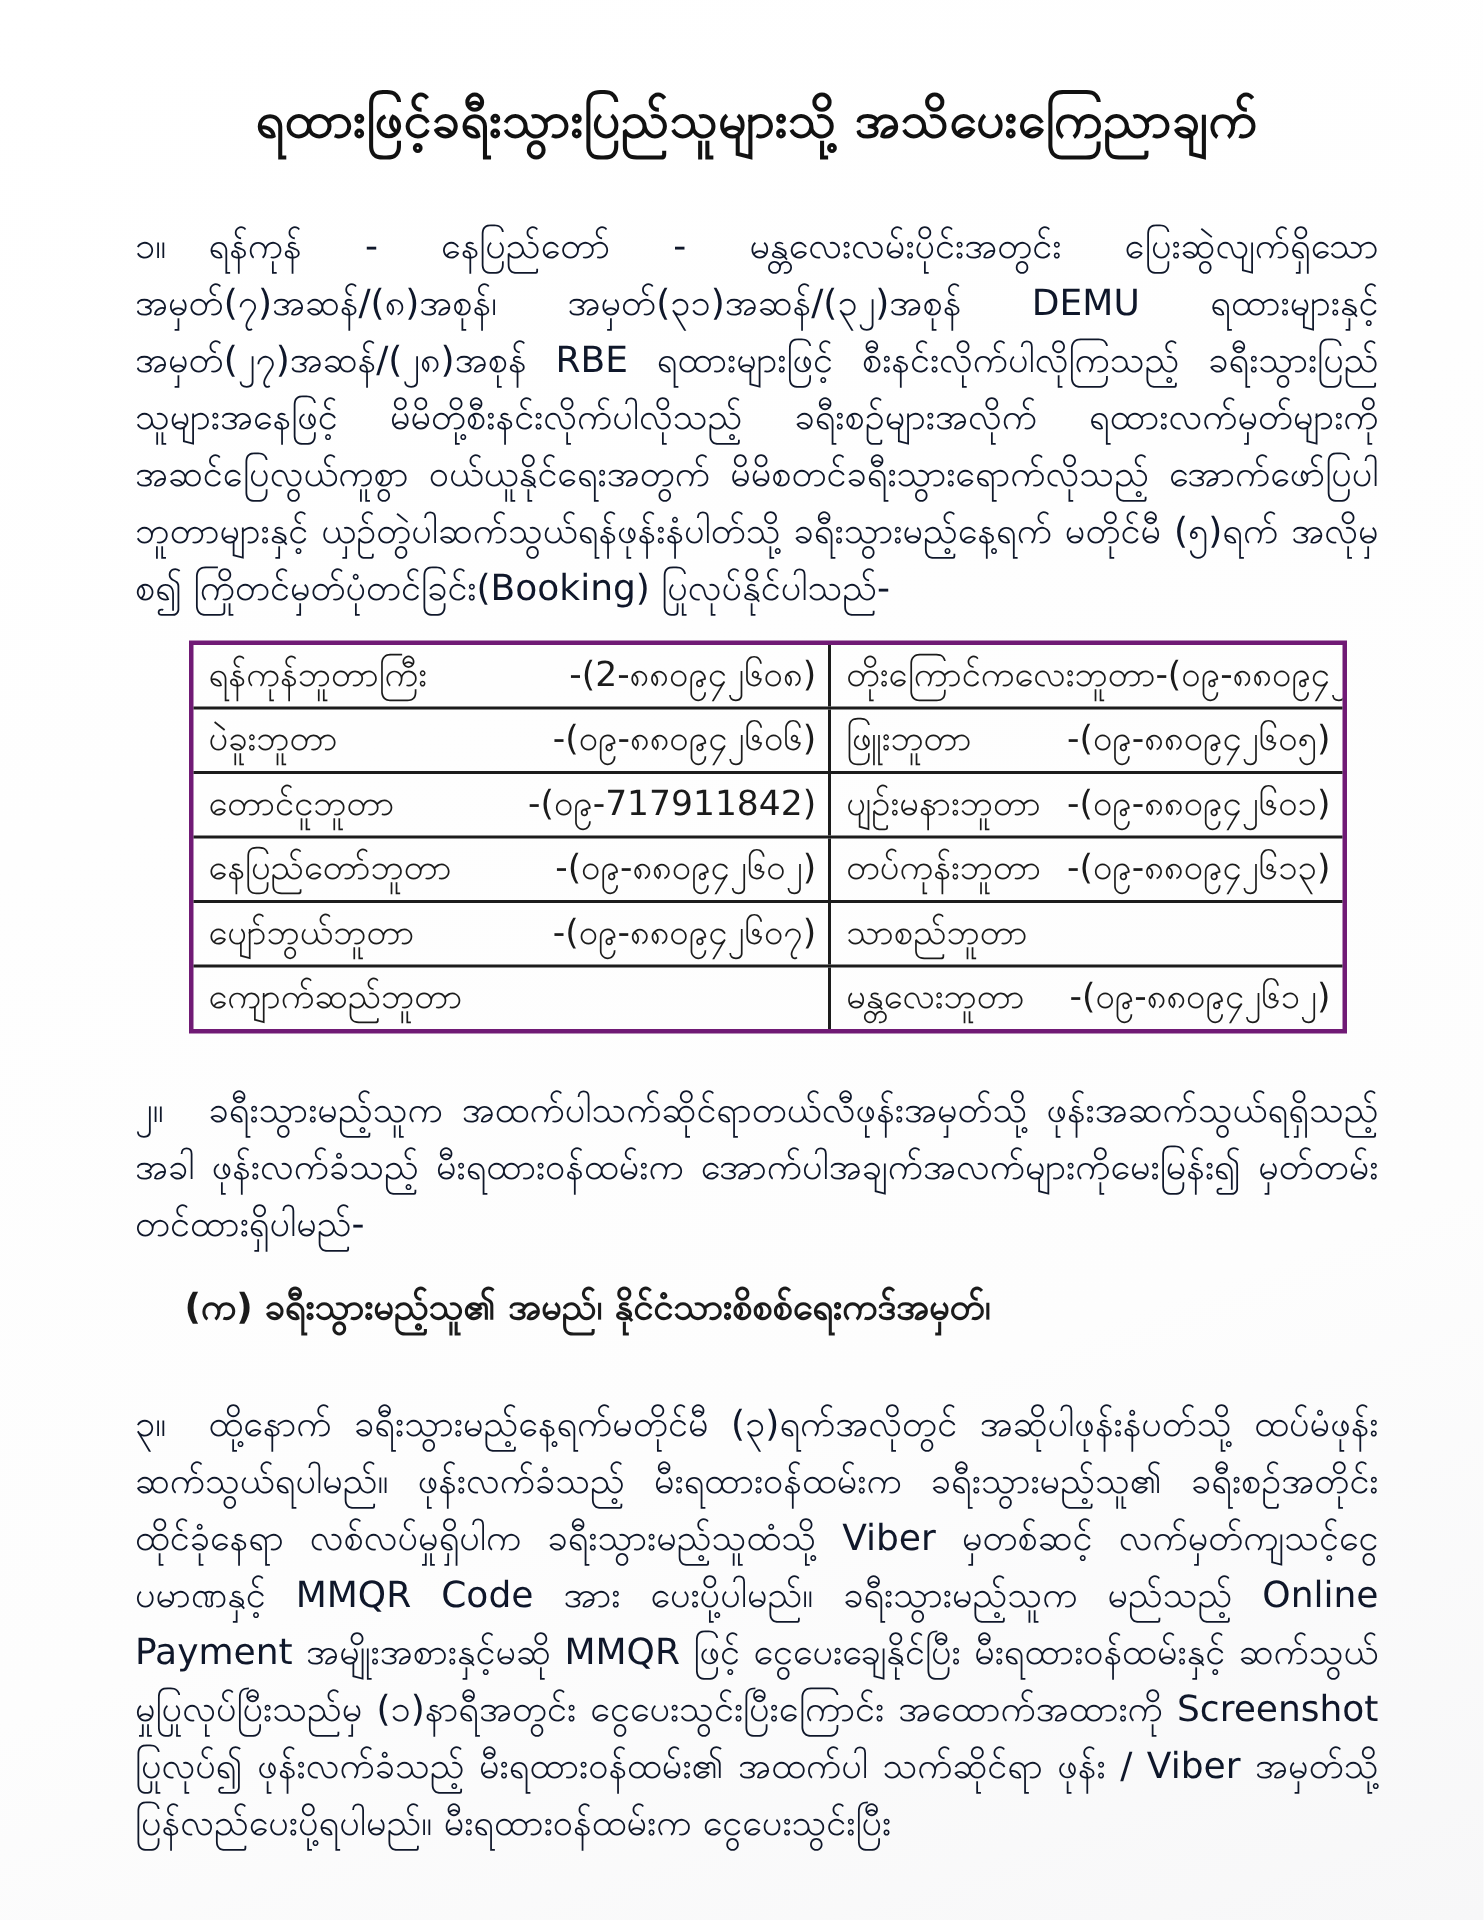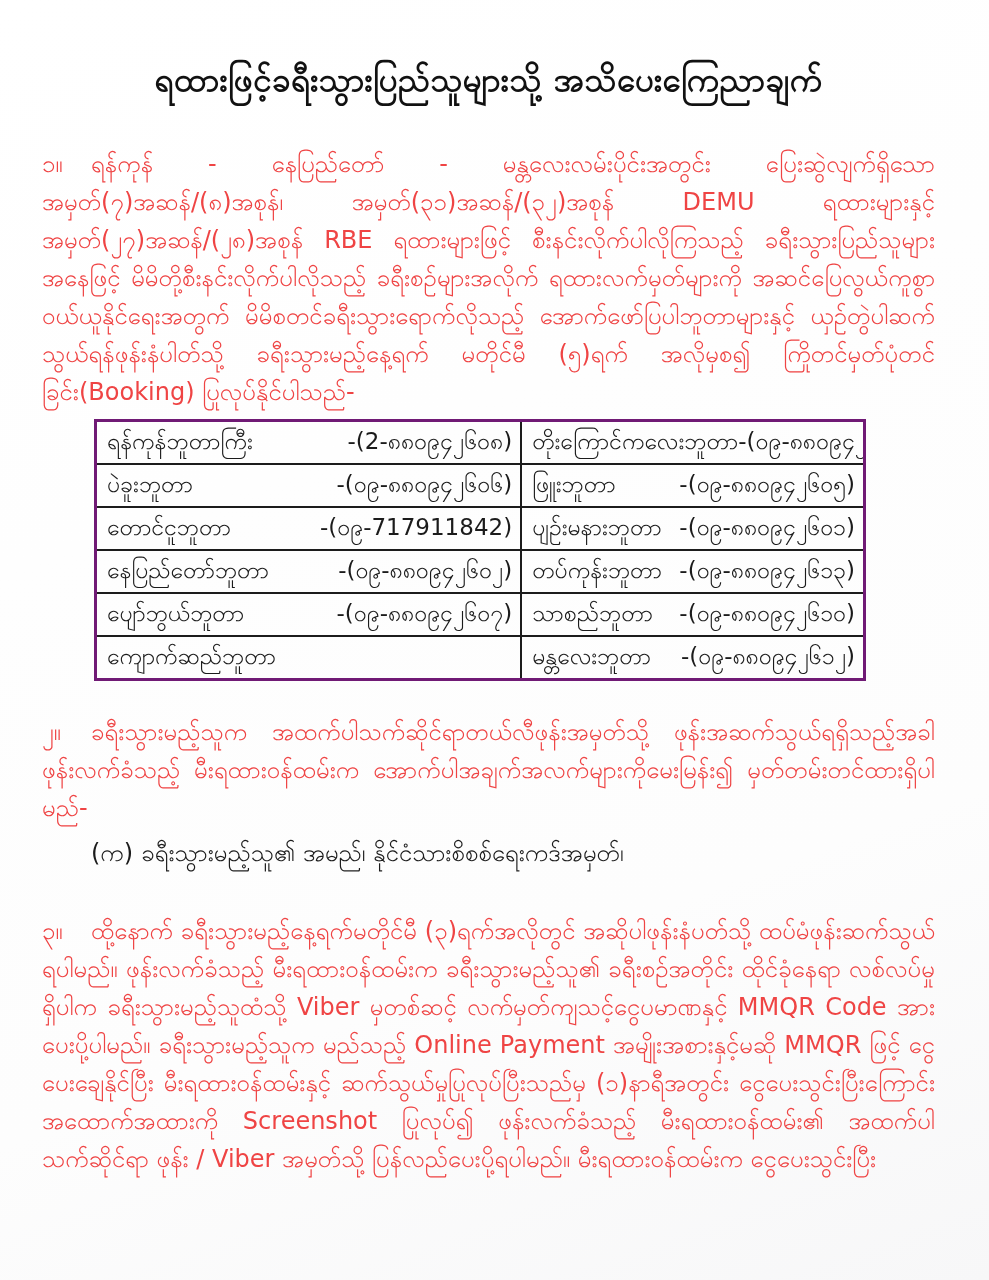--- a/index.html
+++ b/index.html
@@ -11,36 +11,36 @@
     height: 1280px;
     background: linear-gradient(160deg, #ffffff 0%, #fdfdfd 70%, #f7f7f8 100%);
     color: #1b1b1b;
     font-family: "DejaVu Sans", "Liberation Sans", sans-serif;
     overflow: hidden;
   }
   .page {
     box-sizing: border-box;
     width: 989px;
     height: 960px;
-    padding: 44px 54px 0 42px;
+    padding: 44px 54px 0 74px;
   }
   .doc-title {
     font-size: 33px;
     font-weight: 700;
     text-align: center;
     margin: 14px 0 38px 0;
     letter-spacing: 0.5px;
     color: #111;
   }
   .para {
     font-size: 24px;
     line-height: 38px;
     text-align: justify;
-    margin: 0;
-    color: #ef4444;
+    margin: 16px;
+    color: #0f172a;
   }
   .para .num {
     display: inline-block;
     min-width: 49px;
   }
   .booking-table {
     box-sizing: border-box;
     width: 772px;
     margin: 8px 0 0 52px;
     border: 3px solid #701a75;
@@ -65,20 +65,21 @@
     overflow: hidden;
   }
   .t-cell:last-child {
     border-right: none;
     align-items: center;
   }
   .sec2 { margin-top: 32px; }
   .sub-list {
     margin: 6px 0 0 0;
     padding-left: 49px;
+    font-weight: bold;
   }
   .sub-item {
     font-size: 24px;
     line-height: 41px;
     color: #1b1b1b;
   }
   .sub-item .lbl { margin-right: 8px; }
   .sec3 { margin-top: 38px; }
 </style>
 </head>
@@ -133,21 +134,20 @@
         <span>-(၀၉-၈၈၀၉၄၂၆၁၃)</span>
       </div>
     </div>
     <div class="t-row">
       <div class="t-cell">
         <span>ပျော်ဘွယ်ဘူတာ</span>
         <span>-(၀၉-၈၈၀၉၄၂၆၀၇)</span>
       </div>
       <div class="t-cell">
         <span>သာစည်ဘူတာ</span>
-        <span>-(၀၉-၈၈၀၉၄၂၆၁၀)</span>
       </div>
     </div>
     <div class="t-row">
       <div class="t-cell">
         <span>ကျောက်ဆည်ဘူတာ</span>
       </div>
       <div class="t-cell">
         <span>မန္တလေးဘူတာ</span>
         <span>-(၀၉-၈၈၀၉၄၂၆၁၂)</span>
       </div>

